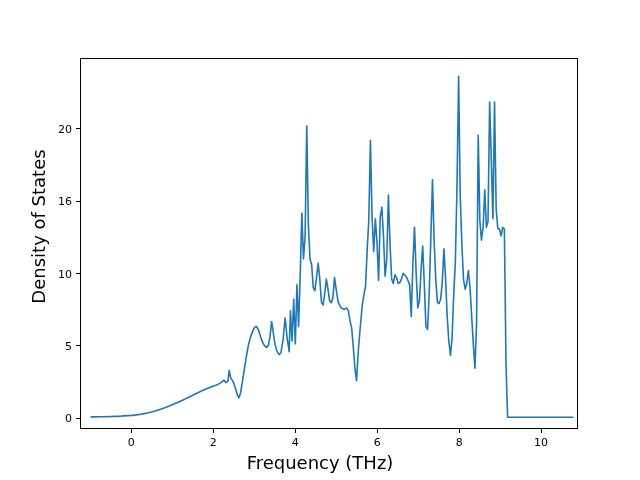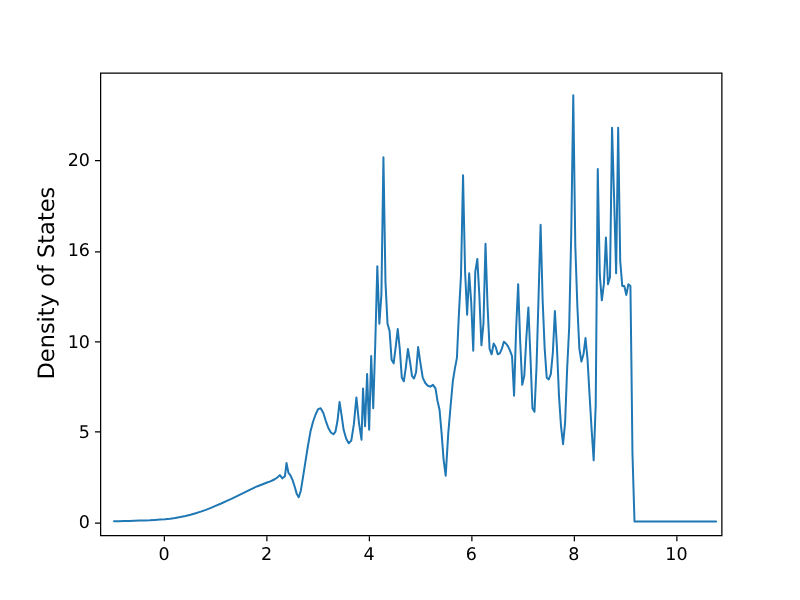--- a/index.html
+++ b/index.html
@@ -32,21 +32,21 @@
   #plot-svg {
     position: absolute;
     left: 0;
     top: 0;
     width: 100%;
     height: 100%;
     display: block;
   }
   .tick-label {
     position: absolute;
-    font-size: 14px;
+    font-size: 11px;
     color: #000000;
     white-space: nowrap;
   }
   .xtick-label {
     transform: translateX(-50%);
   }
   .ytick-label {
     transform: translateY(-50%);
     text-align: right;
   }
@@ -114,15 +114,16 @@
       <div class="tick-mark ytick-mark" style="left: 76px; top: 345.282px;"></div>
       <div class="tick-label ytick-label" style="left: 28px; width: 44px; top: 345.832px;">5</div>
       <div class="tick-mark ytick-mark" style="left: 76px; top: 272.963px;"></div>
       <div class="tick-label ytick-label" style="left: 28px; width: 44px; top: 273.513px;">10</div>
       <div class="tick-mark ytick-mark" style="left: 76px; top: 200.643px;"></div>
       <div class="tick-label ytick-label" style="left: 28px; width: 44px; top: 201.193px;">16</div>
       <div class="tick-mark ytick-mark" style="left: 76px; top: 128.323px;"></div>
       <div class="tick-label ytick-label" style="left: 28px; width: 44px; top: 128.873px;">20</div>
     </div>
 
+  <div id="xlabel">Frequency (THz)</div>
   <div id="ylabel">Density of States</div>
 
 </div>
 
 </body></html>

